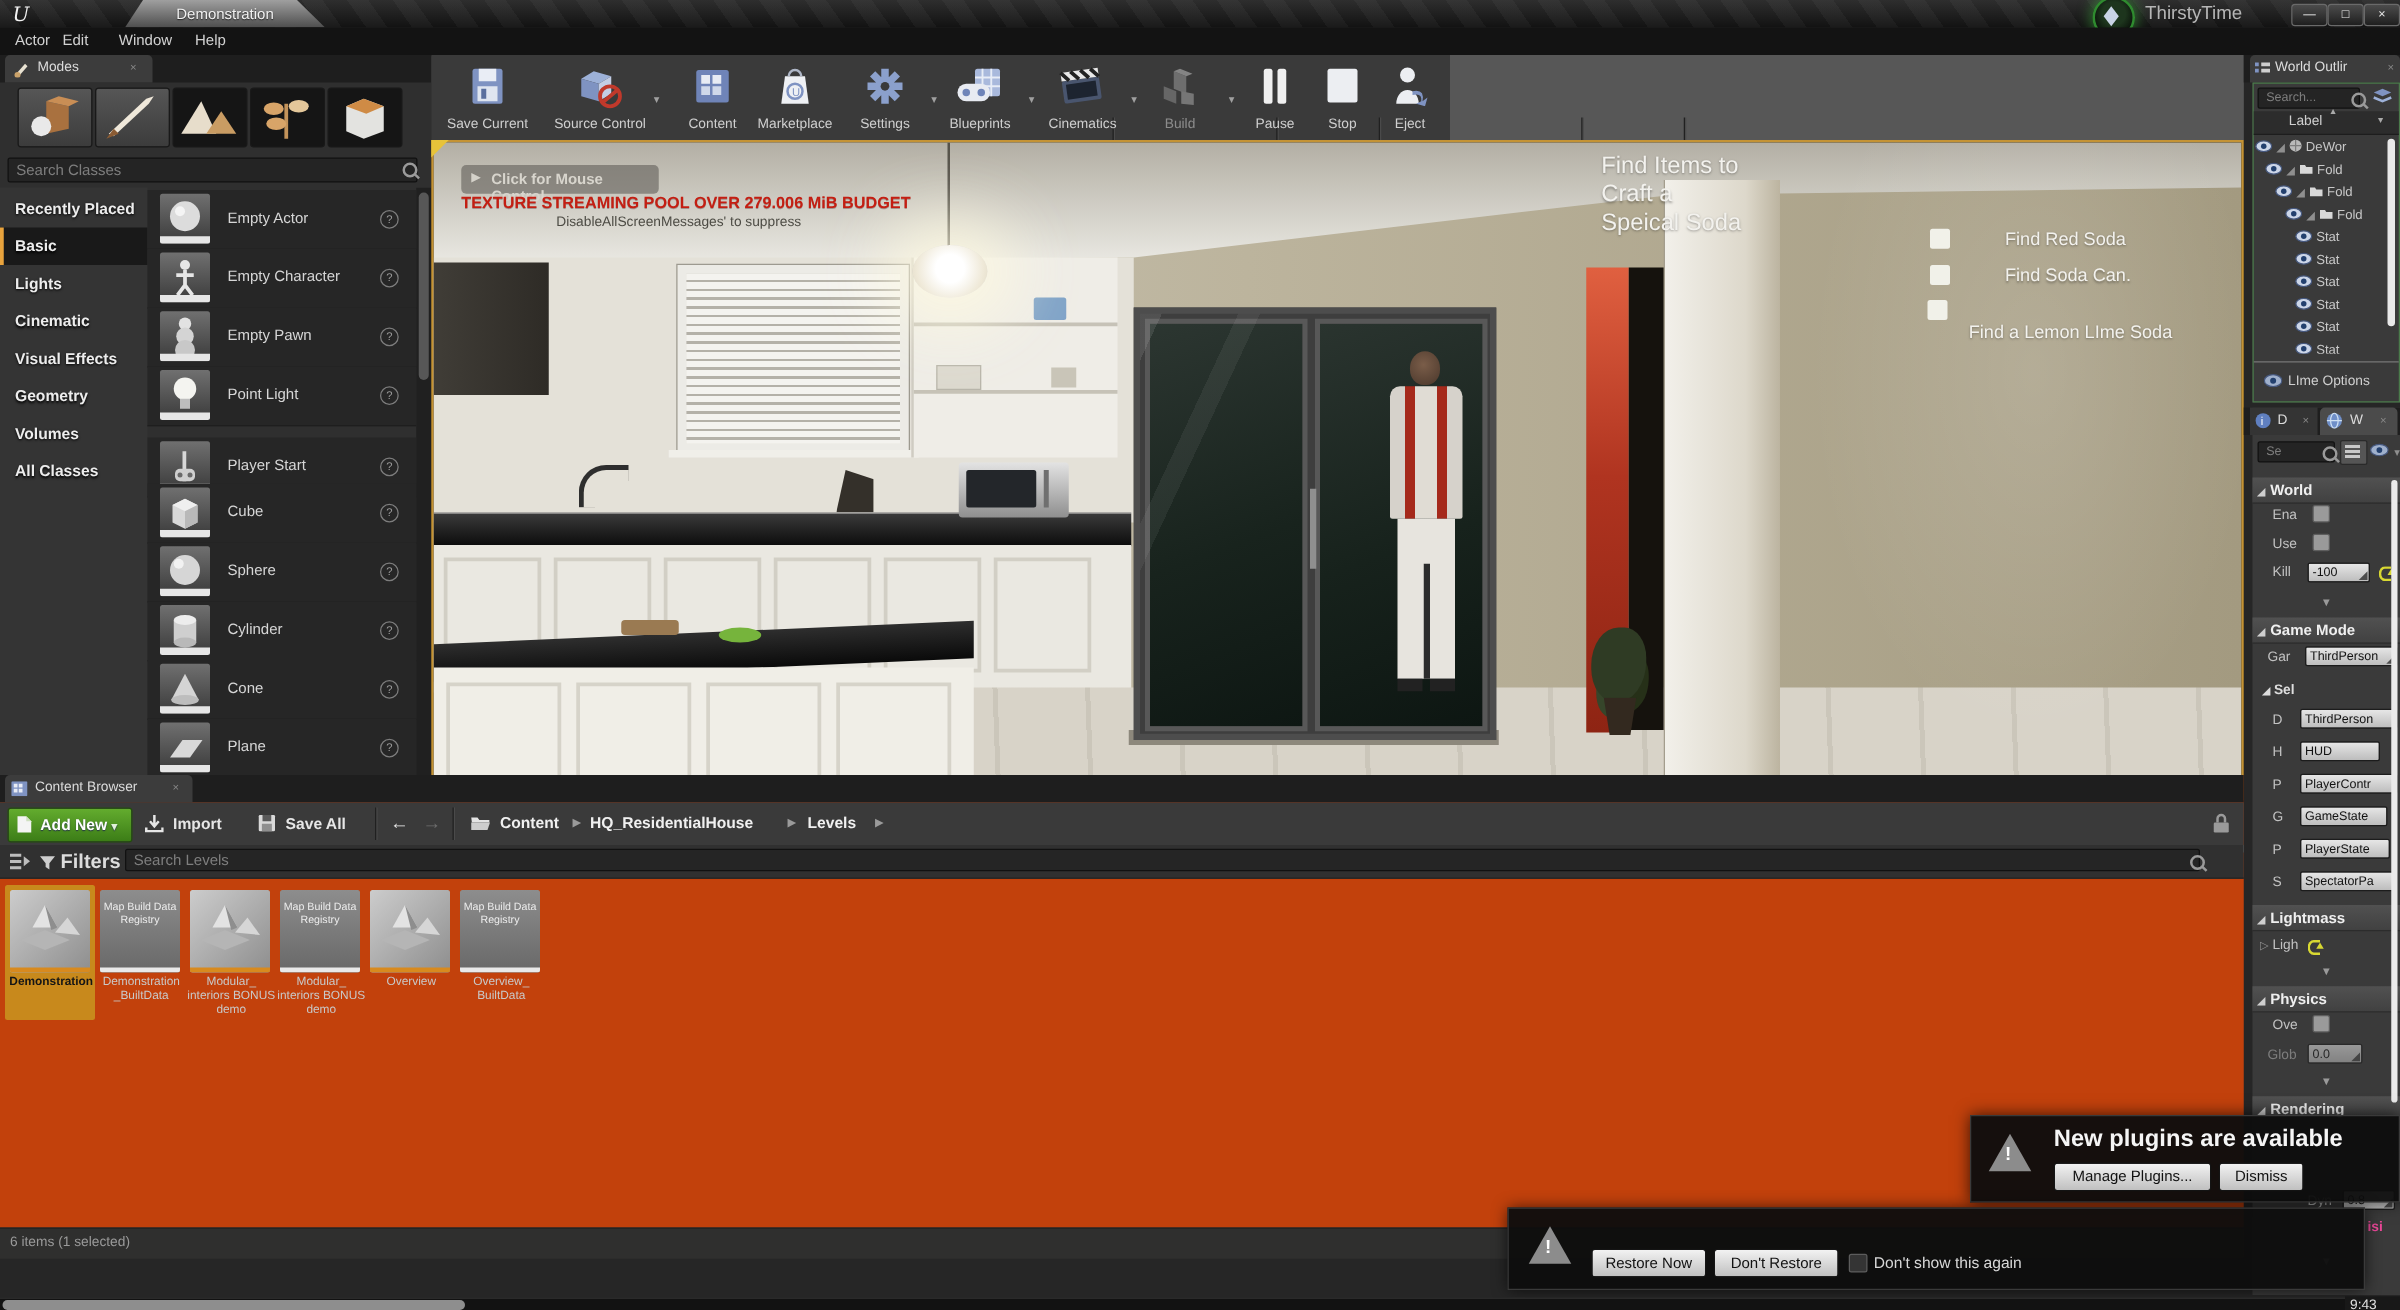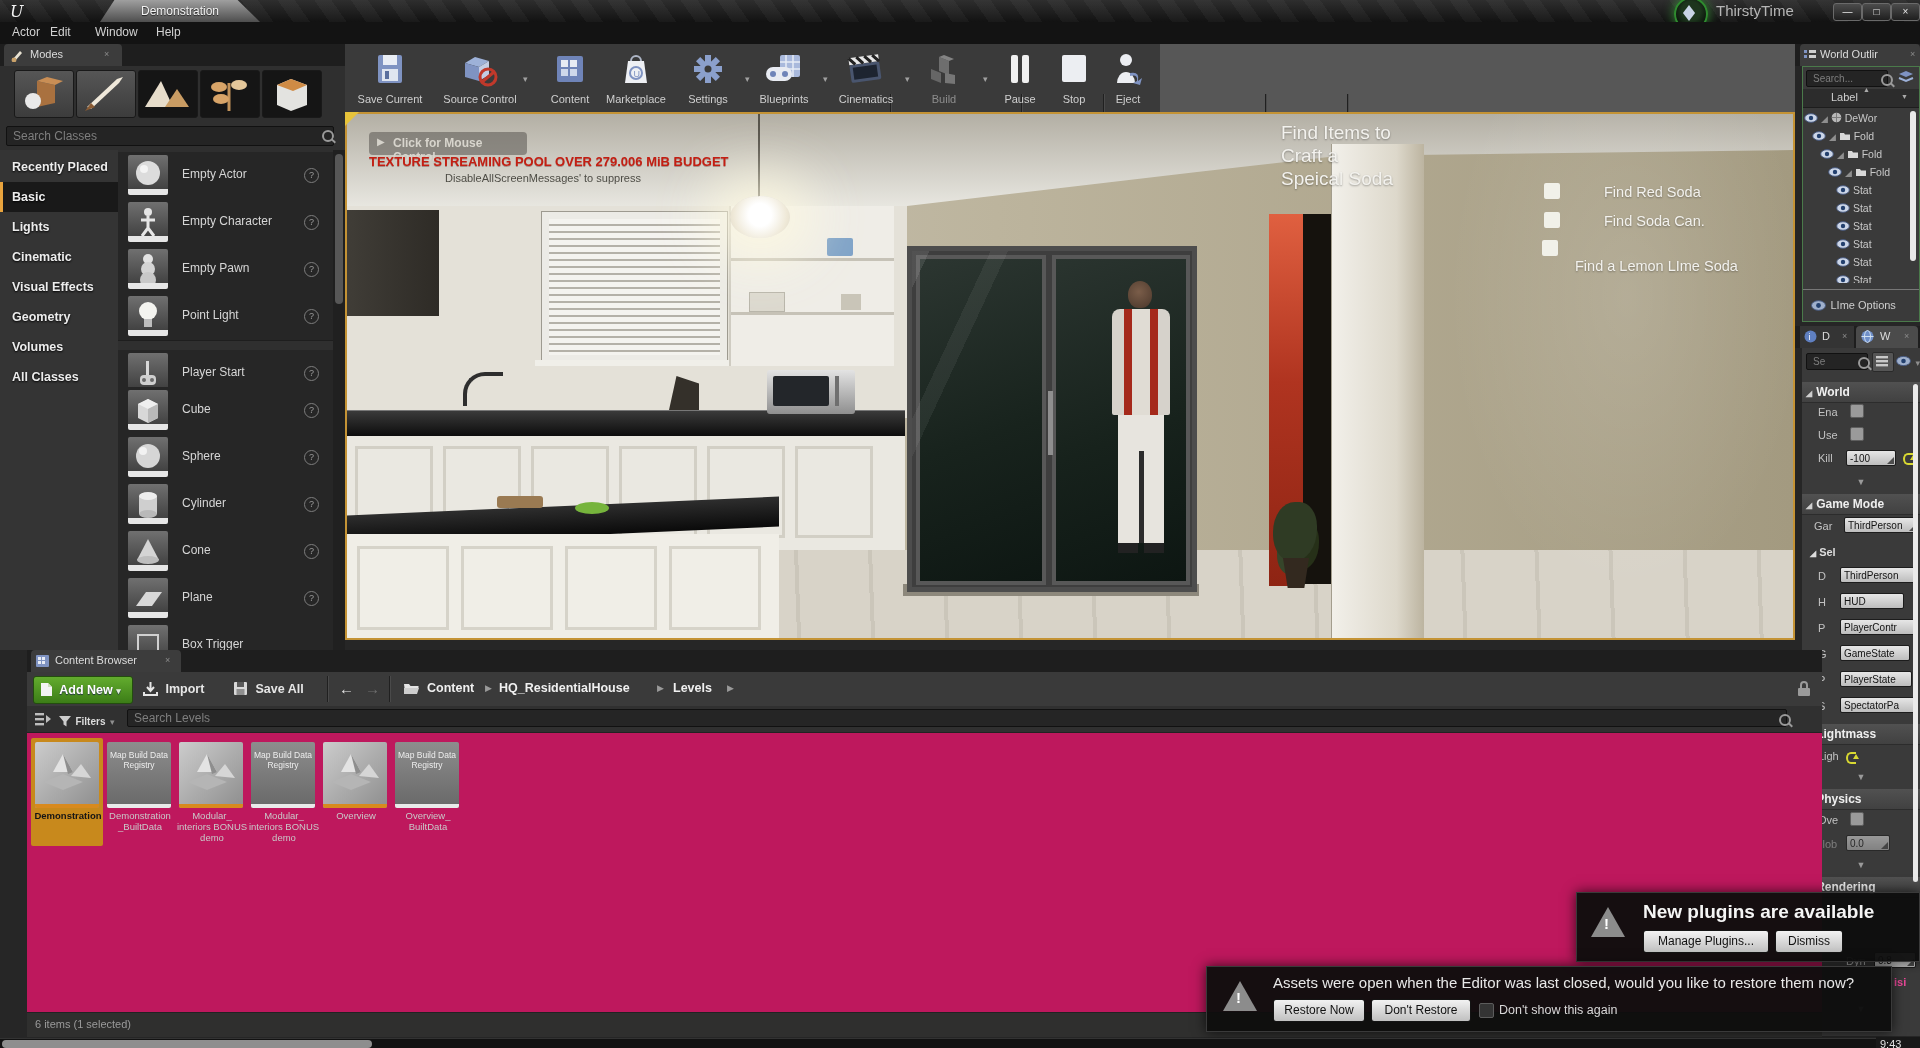--- a/index.html
+++ b/index.html
@@ -85,21 +85,21 @@
   .pbox{position:absolute;height:16px;background:linear-gradient(180deg,#e6e6e6,#bdbdbd);border:1px solid #1c1c1c;
     border-radius:2px;color:#121212;font-size:10px;line-height:15px;padding:0 3px;overflow:hidden;white-space:nowrap;box-sizing:border-box;}
   .grip{position:absolute;right:1px;bottom:1px;width:0;height:0;border-left:7px solid transparent;border-bottom:7px solid #4d4d4d;}
   .pcheck{position:absolute;width:12px;height:12px;background:#9a9a9a;border:1px solid #5e5e5e;border-radius:2px;}
   .reset{position:absolute;width:8px;height:8px;border:2px solid #d8d832;border-right:none;border-radius:50% 0 0 50%;}
   .reset::after{content:"";position:absolute;right:-3px;top:-3px;border:3px solid transparent;border-bottom:5px solid #d8d832;}
   .expander{position:absolute;left:1802px;width:118px;text-align:center;color:#9a9a9a;font-size:9px;}
   .orow{position:absolute;left:1803px;width:110px;height:18px;font-size:10.5px;color:#c8c8c8;line-height:18px;overflow:hidden;white-space:nowrap;}
 
   
-  .cb{left:0;top:650px;width:1795px;height:386px;background:#be185d;margin-left:27px;}
+  .cb{left:0;top:620px;width:1795px;height:386px;background:#c2410c;}
   .cb-toolbar{position:absolute;left:0;top:22px;width:1795px;height:34px;background:#3a3a3a;border-bottom:6px solid #a3a3a3;}
   .btn-green{position:absolute;left:6px;top:4px;width:98px;height:26px;border-radius:3px;border:1px solid #234d0e;
     background:linear-gradient(180deg,#63ac2e,#3c7d17);color:#fff;font-weight:bold;font-size:12.5px;line-height:26px;text-align:center;
     text-shadow:0 1px 1px #234;}
   .flatbtn{position:absolute;top:4px;height:26px;color:#e6e6e6;font-weight:bold;font-size:12.5px;line-height:26px;}
   .crumb{position:absolute;top:9px;font-size:12.5px;font-weight:bold;color:#f0f0f0;}
   .crumb-sep{position:absolute;top:11px;font-size:9px;color:#9a9a9a;}
   .filterrow{position:absolute;left:0;top:56px;width:1795px;height:26px;background:#303030;border-bottom:1px solid #222;}
   .tile-thumb{position:absolute;width:64px;height:66px;border-radius:2px;overflow:hidden;}
   .tile-label{position:absolute;width:74px;font-size:9.5px;line-height:11px;color:#c9c9c9;text-align:center;}
@@ -745,21 +745,21 @@
       <svg class="abs" style="left:8px;top:6px" width="16" height="14">
           <rect x="0" y="1" width="9" height="2.4" fill="#bdbdbd"></rect>
           <rect x="0" y="6" width="9" height="2.4" fill="#bdbdbd"></rect>
           <rect x="0" y="11" width="9" height="2.4" fill="#bdbdbd"></rect>
           <path d="M11 3 l5 4 -5 4z" fill="#bdbdbd"></path>
         </svg>
       <div class="abs" style="left:32px;top:5px">
         <svg style="vertical-align:-2px" width="12" height="12">
             <path d="M0 1 h12 l-4.5 5.5 v5 l-3 -2 v-3z" fill="#cdcdcd"></path>
           </svg>
-        <span style="font-size:12px;font-weight:bold;color:#dcdcdc"> </span><span style="font-size:10px;font-weight:bold;color:#dcdcdc">Filters</span>
+        <span style="font-size:12px;font-weight:bold;color:#dcdcdc"> </span><span style="font-size:16px;font-weight:bold;color:#dcdcdc">Filters</span>
         <span class="chev">▾</span></div>
       <input class="abs search" style="left: 100px; top: 3px; width: 1646px; height: 16px; background: rgb(37, 37, 37);" placeholder="Search Levels">
       <span class="mag" style="left:1752px;top:8px"></span>
     </div>
 
     <div class="abs" style="left:4px;top:88px;width:72px;height:108px;background:#c8891c;border-radius:2px"></div>
     <div class="tile-thumb lvl" style="left:8px;top:92px">
       <svg width="64" height="62">
           <polygon points="8,40 28,32 48,40 28,48" fill="#b5b5b5"></polygon>
           <polygon points="18,30 28,12 38,30" fill="#e3e3e3"></polygon>
@@ -806,21 +806,20 @@
         <b>!</b>
       </div>
     <div class="abs" style="left:66px;top:8px;font-size:19px;font-weight:bold;color:#f5f5f5">New plugins are available</div>
     <div class="nbtn" style="left:66px;top:37px;width:124px">Manage Plugins...</div>
     <div class="nbtn" style="left:198px;top:37px;width:66px">Dismiss</div>
   </div>
   <div class="notif" style="left:1206px;top:966px;width:684px;height:64px">
     <div class="wtri" style="left:16px;top:14px">
         <b>!</b>
       </div>
-    <div class="abs" style="left:66px;top:7px;font-size:15px;color:#e8e8e8">Assets were open when the Editor was last closed, would you like to restore them now?</div>
     <div class="nbtn" style="left:66px;top:32px;width:90px">Restore Now</div>
     <div class="nbtn" style="left:164px;top:32px;width:98px">Don't Restore</div>
     <div class="abs" style="left:272px;top:36px;width:13px;height:13px;background:#343434;border:1px solid #5c5c5c;border-radius:2px"></div>
     <div class="abs" style="left:292px;top:36px;font-size:12.5px;color:#d8d8d8">Don't show this again</div>
   </div>
 
   <div class="abs" style="left:0;top:1038px;width:1920px;height:10px;background:#121212;border-top:1px solid #333">
     <div class="abs" style="left:2px;top:1px;width:370px;height:8px;background:#8e8e8e;border-radius:4px"></div>
   </div>
   <div class="abs" style="left:1876px;top:1037px;font-size:11px;color:#e0e0e0;background:#181818;padding:1px 4px">9:43 PM</div>

